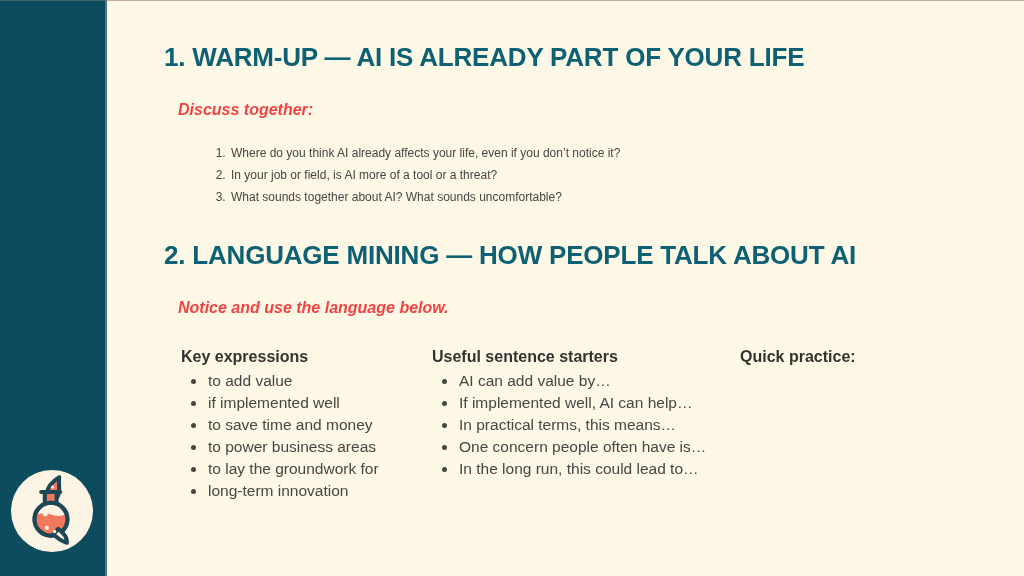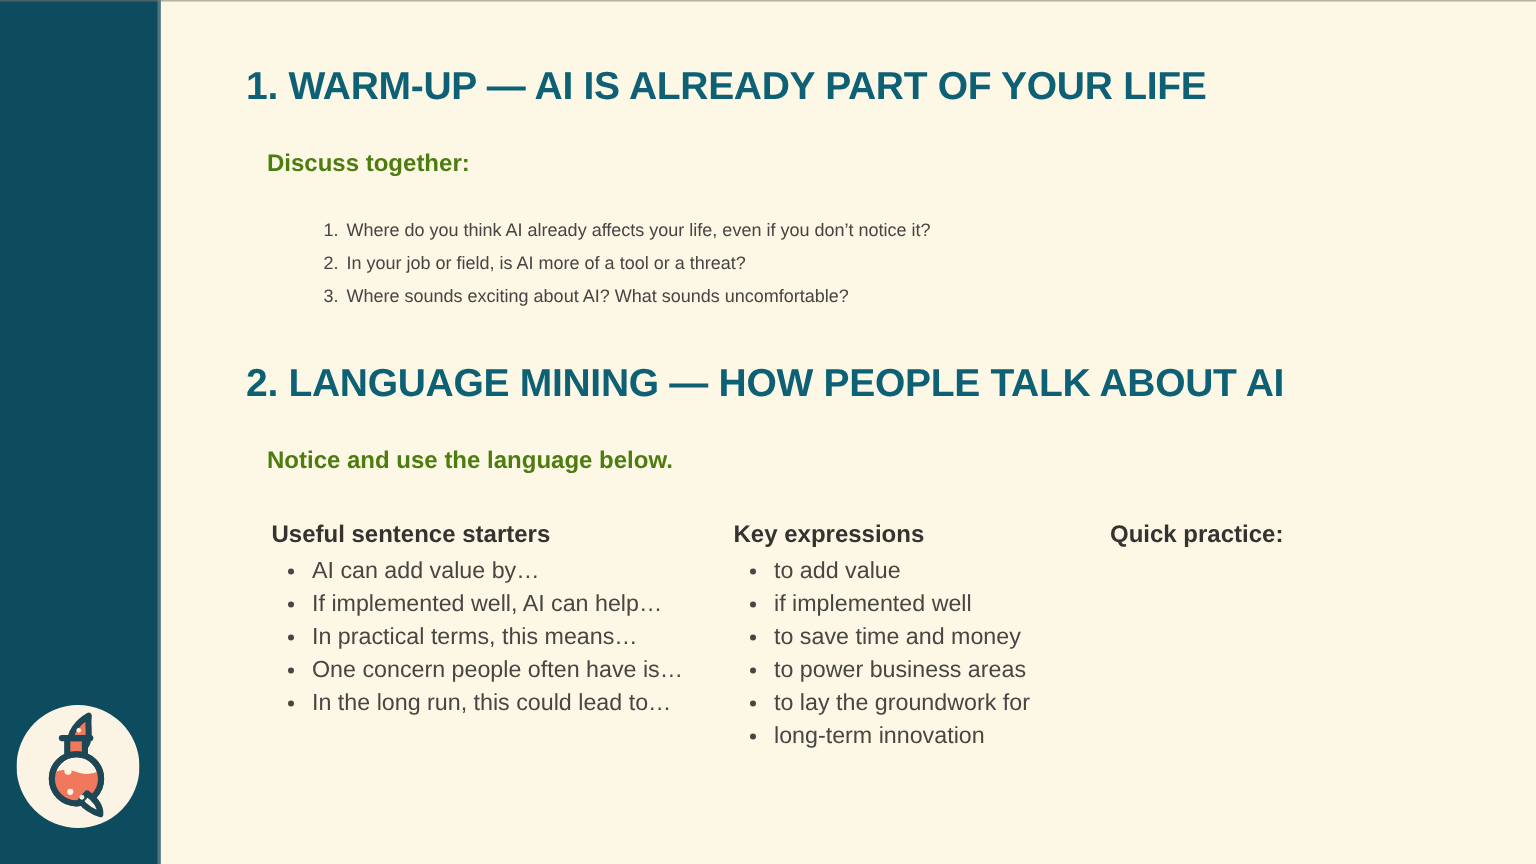--- a/index.html
+++ b/index.html
@@ -19,21 +19,21 @@
   .logo-badge{position:absolute;left:11px;top:470px;width:82px;height:82px;}
   .heading{
     position:absolute;left:164px;margin:0;
     font-size:26px;font-weight:700;letter-spacing:-0.2px;
     color:#0e6174;line-height:31px;white-space:nowrap;
   }
   .heading.first{top:42px;}
   .heading.second{top:240px;text-align:right;}
   .prompt{
     position:absolute;left:178px;margin:0;
-    font-size:16px;font-weight:700;color:#4d7c0f;line-height:20px;white-space:nowrap;
+    font-size:16px;font-weight:700;color:#ef4444;line-height:20px;white-space:nowrap;font-style:italic;
   }
   .prompt.first{top:100px;}
   .prompt.second{top:298px;}
   ol.questions{
     position:absolute;left:206px;top:142px;margin:0;padding:0 0 0 23px;
     font-size:12px;line-height:22px;color:#464542;
   }
   ol.questions li{padding-left:2px;}
   .columns{position:absolute;left:181px;top:347px;display:flex;}
   .col{box-sizing:border-box;}
@@ -77,48 +77,48 @@
     </div>
   </div>
 
   <main class="content">
     <h1 class="heading first">1. WARM-UP — AI IS ALREADY PART OF YOUR LIFE</h1>
     <p class="prompt first">Discuss together:</p>
 
     <ol class="questions">
       <li>Where do you think AI already affects your life, even if you don’t notice it?</li>
       <li>In your job or field, is AI more of a tool or a threat?</li>
-      <li>Where sounds exciting about AI? What sounds uncomfortable?</li>
+      <li>What sounds together about AI? What sounds uncomfortable?</li>
     </ol>
 
     <h1 class="heading second">2. LANGUAGE MINING — HOW PEOPLE TALK ABOUT AI</h1>
     <p class="prompt second">Notice and use the language below.</p>
 
     <div class="columns">
-      <div class="col col-starters">
-        <h3>Useful sentence starters</h3>
-        <ul>
-          <li>AI can add value by…</li>
-          <li>If implemented well, AI can help…</li>
-          <li>In practical terms, this means…</li>
-          <li>One concern people often have is…</li>
-          <li>In the long run, this could lead to…</li>
-        </ul>
-      </div>
-
       <div class="col col-key">
         <h3>Key expressions</h3>
         <ul>
           <li>to add value</li>
           <li>if implemented well</li>
           <li>to save time and money</li>
           <li>to power business areas</li>
           <li>to lay the groundwork for</li>
           <li>long-term innovation</li>
         </ul>
       </div>
 
+      <div class="col col-starters">
+        <h3>Useful sentence starters</h3>
+        <ul>
+          <li>AI can add value by…</li>
+          <li>If implemented well, AI can help…</li>
+          <li>In practical terms, this means…</li>
+          <li>One concern people often have is…</li>
+          <li>In the long run, this could lead to…</li>
+        </ul>
+      </div>
+
       <div class="col col-practice">
         <h3>Quick practice:</h3>
       </div>
     </div>
   </main>
 </div>
 
 </body></html>

